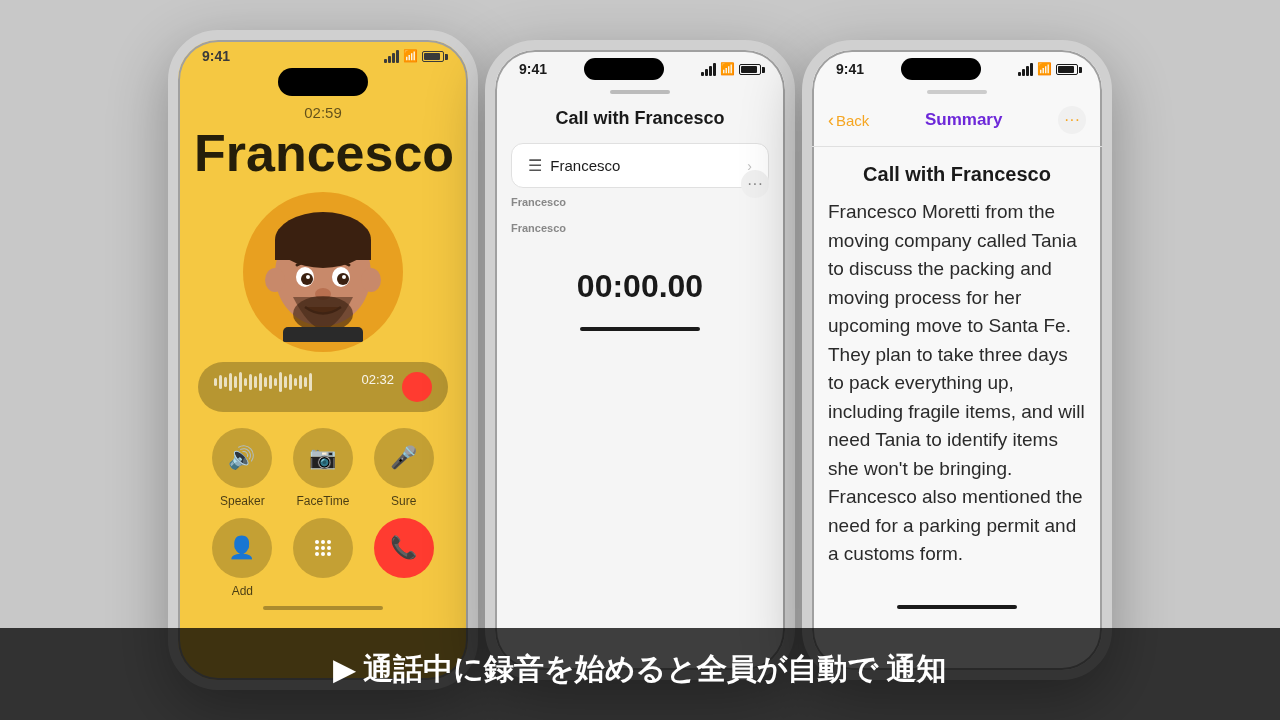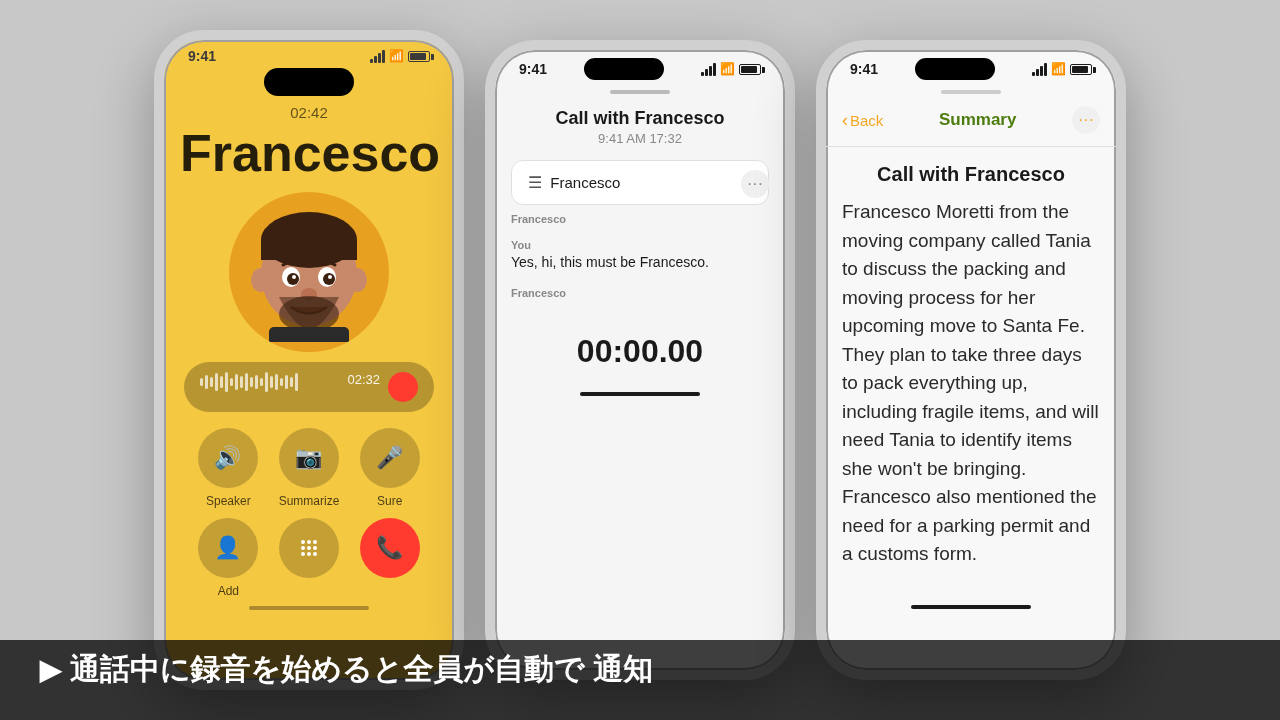--- a/index.html
+++ b/index.html
@@ -12,21 +12,21 @@
       justify-content: center;
       font-family: -apple-system, BlinkMacSystemFont, 'Helvetica Neue', sans-serif;
       overflow: hidden;
       position: relative;
     }
 
     .phones-container {
       display: flex;
       align-items: center;
       justify-content: center;
-      gap: 21px;
+      gap: 7px;
       width: 100%;
       height: 100%;
       padding: 5px;
     }
 
     
     .phone {
       border-radius: 50px;
       border: 10px solid #d0d0d0;
       background: #fff;
@@ -325,21 +325,21 @@
       display: flex;
       align-items: center;
       gap: 2px;
       color: #f5a623;
       font-size: 15px;
     }
 
     .summary-header-title {
       font-size: 17px;
       font-weight: 600;
-      color: #4d7c0f;
+      color: #6d28d9;
     }
 
     .info-btn {
       width: 28px;
       height: 28px;
       border-radius: 50%;
       background: #f0f0f0;
       display: flex;
       align-items: center;
       justify-content: center;
@@ -369,22 +369,22 @@
     }
 
     
     .subtitle-overlay {
       position: absolute;
       bottom: 0;
       left: 0;
       right: 0;
       background: rgba(0,0,0,0.75);
       color: white;
-      text-align: left;
-      padding: 8px 40px 30px;
+      text-align: center;
+      padding: 20px 40px 30px;
       font-size: 30px;
       font-weight: 700;
       line-height: 1.4;
       z-index: 100;
     }
 
     .subtitle-overlay .play-icon {
       display: inline-block;
       color: white;
       font-size: 28px;
@@ -464,21 +464,21 @@
         </div>
         <span class="wifi-icon">📶</span>
         <span class="battery-icon">
             <span class="battery-fill"></span>
           </span>
       </div>
     </div>
 
     <div class="dynamic-island"></div>
 
-    <div class="call-timer">02:42</div>
+    <div class="call-timer">02:59</div>
 
     <div class="caller-name">Francesco</div>
 
     <div class="avatar-container">
       <div class="avatar-memoji">
         <svg class="memoji-svg" viewBox="0 0 140 140">
 
           <ellipse cx="70" cy="72" rx="48" ry="52" fill="#c8896a"></ellipse>
 
           <ellipse cx="70" cy="38" rx="48" ry="28" fill="#3a2010"></ellipse>
@@ -536,21 +536,21 @@
       <div class="rec-button"></div>
     </div>
 
     <div class="call-buttons">
       <div class="call-btn">
         <div class="call-btn-circle">🔊</div>
         <span class="call-btn-label">Speaker</span>
       </div>
       <div class="call-btn">
         <div class="call-btn-circle">📷</div>
-        <span class="call-btn-label">Summarize</span>
+        <span class="call-btn-label">FaceTime</span>
       </div>
       <div class="call-btn">
         <div class="call-btn-circle">🎤</div>
         <span class="call-btn-label">Sure</span>
       </div>
     </div>
 
     <div class="call-buttons-row2">
       <div class="call-btn">
         <div class="call-btn-circle">👤</div>
@@ -599,43 +599,38 @@
           </span>
       </div>
     </div>
 
     <div class="phone-2-scroll-indicator">
       <div class="scroll-indicator" style="background:#bbb;"></div>
     </div>
 
     <div class="transcript-header" style="position:relative;">
       <div class="transcript-title">Call with Francesco</div>
-      <div class="transcript-meta">9:41 AM  17:32</div>
       <div class="more-btn">
         <span>···</span>
       </div>
     </div>
 
     <div class="phone-content" style="padding: 0 16px;">
 
       <div class="summarize-row">
         <div class="summarize-left">
           <span class="summarize-icon">☰</span>
           <span>Francesco</span>
         </div>
         <span class="chevron-right">›</span>
       </div>
 
       <div class="transcript-scroll">
         <div class="transcript-entry">
           <div class="transcript-speaker">Francesco</div>
-        </div>
-        <div class="transcript-entry">
-          <div class="transcript-speaker">You</div>
-          <div class="transcript-text">Yes, hi, this must be Francesco.</div>
         </div>
         <div class="transcript-entry">
           <div class="transcript-speaker">Francesco</div>
         </div>
       </div>
 
       <div class="timer-display">00:00.00</div>
     </div>
 
     <div style="padding: 4px 0 4px;">

